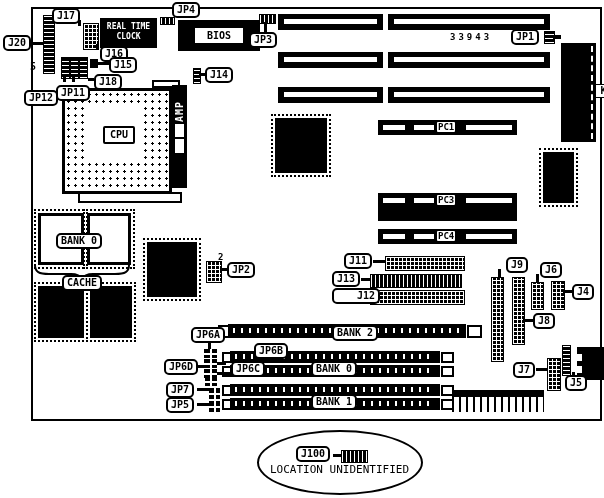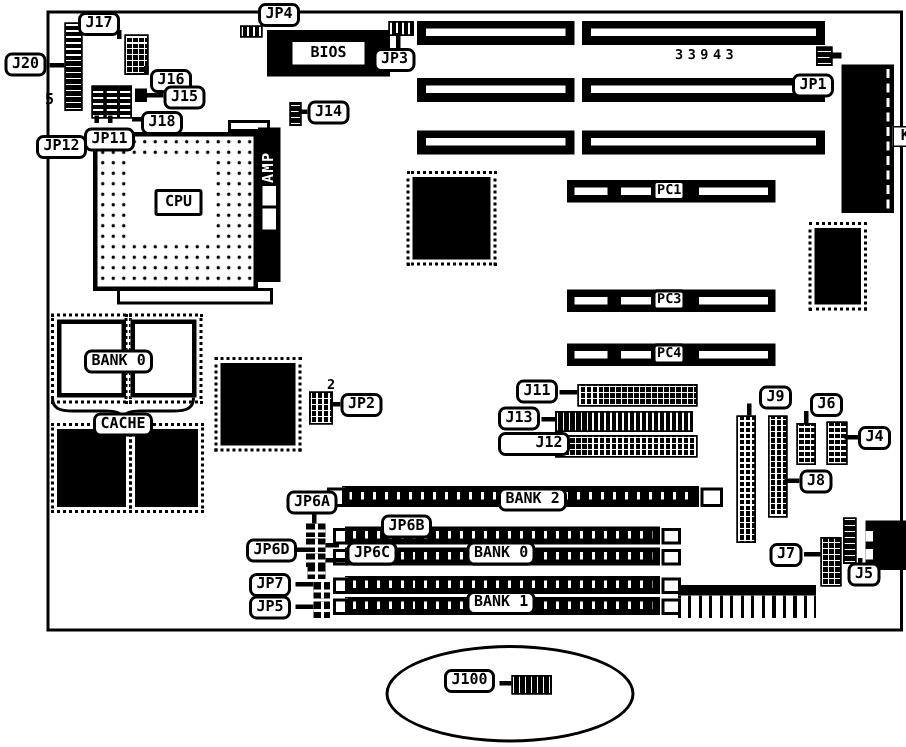--- a/index.html
+++ b/index.html
@@ -59,20 +59,24 @@
   <div class="board" style="left:31px;top:7px;width:567px;height:410px;"></div>
 
   <div class="hdr1h" style="left:43px;top:15px;width:10px;height:57px;"></div>
   <div class="lbl" style="left:3px;top:35px;">J20</div>
   <div class="tail" style="left:33px;top:42px;width:10px;height:3px;"></div>
 
   <div class="lbl" style="left:52px;top:8px;">J17</div>
   <div class="tail" style="left:78px;top:20px;width:3px;height:6px;"></div>
   <div class="hdr2" style="left:83px;top:23px;width:14px;height:25px;"></div>
 
+  <div class="rtc" style="left:100px;top:18px;width:57px;height:30px;">
+    <div>REAL TIME</div>
+    <div>CLOCK</div>
+  </div>
 
   <div class="lbl" style="left:100px;top:46px;">J16</div>
   <div class="tail" style="left:96px;top:44px;width:3px;height:5px;"></div>
 
   <div class="blk" style="left:90px;top:59px;width:8px;height:9px;"></div>
   <div class="tail" style="left:98px;top:62px;width:11px;height:3px;"></div>
   <div class="lbl" style="left:109px;top:57px;">J15</div>
 
   <div class="txt" style="left:30px;top:61px;">5</div>
 
@@ -123,40 +127,40 @@
     </div>
   <div class="isa" style="left:278px;top:87px;width:105px;height:16px;">
       <div class="stripe"></div>
     </div>
   <div class="isa" style="left:388px;top:87px;width:162px;height:16px;">
       <div class="stripe"></div>
     </div>
 
   <div class="txt" style="left:450px;top:31px;font-size:9px;letter-spacing:3px;">33943</div>
 
-  <div class="lbl" style="left:528px;top:29px;margin-top:20px;">JP1</div>
+  <div class="lbl" style="left:511px;top:29px;">JP1</div>
   <div class="hdr1h" style="left:544px;top:31px;width:9px;height:11px;"></div>
   <div class="blk" style="left:553px;top:35px;width:8px;height:4px;"></div>
 
   <div class="blk" style="left:561px;top:43px;width:35px;height:99px;">
     <div style="position:absolute;top:3px;bottom:3px;right:3px;width:0;border-left:2px dashed #fff;"></div>
   </div>
   <div class="kbdlbl" style="left:595px;top:84px;width:27px;height:12px;">KBD</div>
 
   <div class="qfp" style="left:275px;top:118px;width:52px;height:55px;"></div>
   <div class="qfp" style="left:543px;top:152px;width:31px;height:51px;"></div>
   <div class="qfp" style="left:147px;top:242px;width:50px;height:55px;"></div>
 
   <div class="pci" style="left:378px;top:120px;width:139px;height:15px;">
     <div class="wdash" style="left:5px;width:22px;"></div>
     <div class="wdash" style="left:36px;width:20px;"></div>
     <div class="pcilbl" style="left:57px;top:0px;">PC1</div>
     <div class="wdash" style="left:88px;width:46px;"></div>
   </div>
-  <div class="pci" style="left:378px;top:193px;width:139px;height:15px;">
+  <div class="pci" style="left:378px;top:193px;width:139px;height:28px;">
     <div class="wdash" style="left:5px;width:22px;"></div>
     <div class="wdash" style="left:36px;width:20px;"></div>
     <div class="pcilbl" style="left:57px;top:0px;">PC3</div>
     <div class="wdash" style="left:88px;width:46px;"></div>
   </div>
   <div class="pci" style="left:378px;top:229px;width:139px;height:15px;">
     <div class="wdash" style="left:5px;width:22px;"></div>
     <div class="wdash" style="left:36px;width:20px;"></div>
     <div class="pcilbl" style="left:57px;top:0px;">PC4</div>
     <div class="wdash" style="left:88px;width:46px;"></div>
@@ -258,14 +262,15 @@
     <div style="position:absolute;left:0;top:7px;width:5px;height:7px;background:#fff;"></div>
     <div style="position:absolute;left:0;top:19px;width:5px;height:7px;background:#fff;"></div>
   </div>
   <div class="tail" style="left:572px;top:372px;width:3px;height:8px;"></div>
   <div class="lbl" style="left:565px;top:375px;">J5</div>
 
   <div class="ellipse" style="left:257px;top:430px;width:162px;height:61px;"></div>
   <div class="lbl" style="left:296px;top:446px;">J100</div>
   <div class="tail" style="left:333px;top:454px;width:8px;height:3px;"></div>
   <div class="hdr1v" style="left:341px;top:450px;width:25px;height:11px;"></div>
+  <div class="txt" style="left:270px;top:464px;font-size:11px;font-weight:normal;letter-spacing:0px;">LOCATION UNIDENTIFIED</div>
 
 </div>
 
 </body></html>

